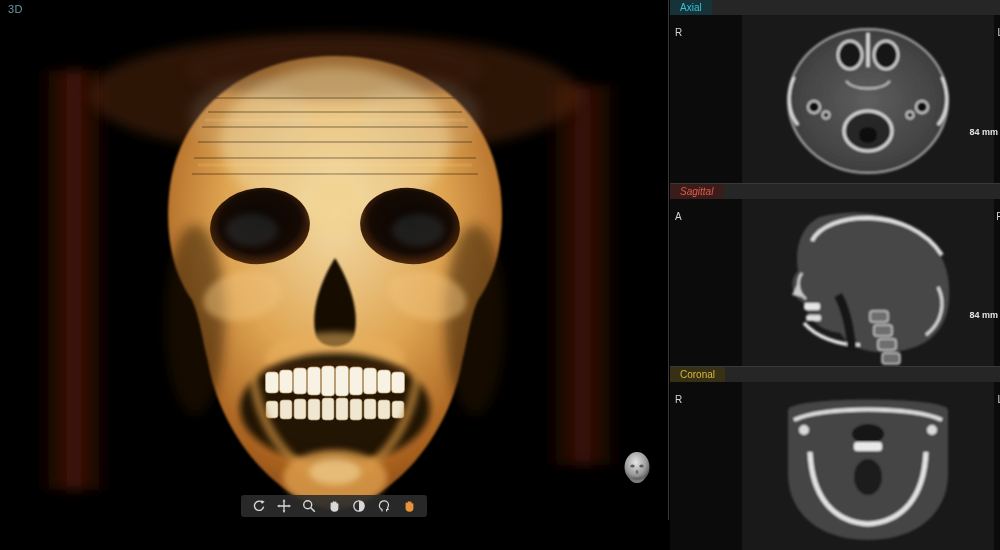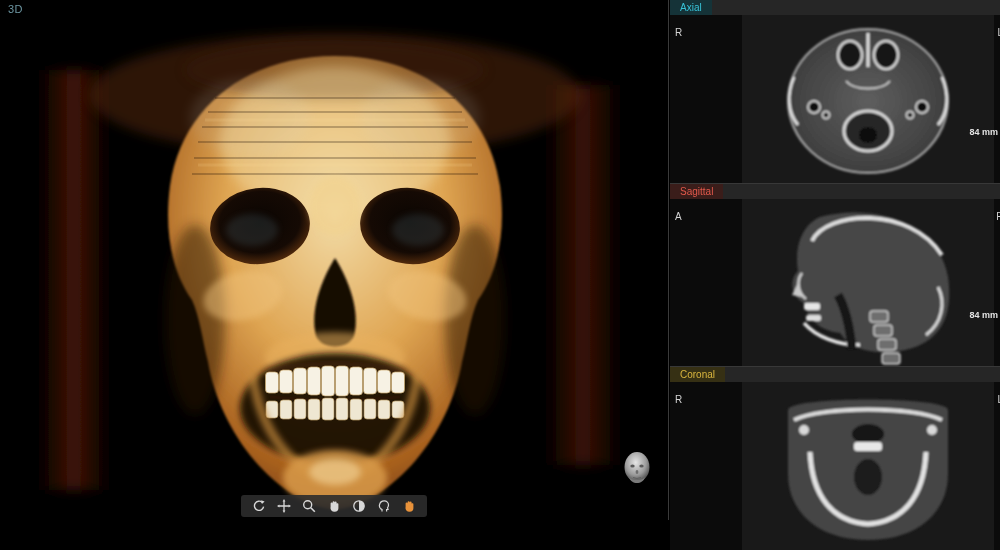--- a/index.html
+++ b/index.html
@@ -37,21 +37,21 @@
   
   .views {
     position: absolute; left: 670px; top: 0; width: 330px; height: 550px;
     display: flex; flex-direction: column; background: #8b5cf6;
   }
   .view { position: relative; flex: 1; background: #0b0b0b; border-bottom: 1px solid #383838; overflow: hidden; }
   .view:last-child { border-bottom: none; }
   .view-header { position: relative; height: 15px; background: #262626; display: flex; align-items: stretch; }
   .view-tab { display: flex; align-items: center; padding: 0 10px; font-size: 10px; cursor: default; }
   .axial .view-tab    { background: #153338; color: #38c3d8; }
-  .sagittal .view-tab { background: #3a1d1a; color: #e2594b; }
+  .sagittal .view-tab { background: #3a1d1a; color: #e2594b; font-style: italic; }
   .coronal .view-tab  { background: #363014; color: #d9b53e; }
 
   .marker-left  { position: absolute; left: 5px;  top: 27px; font-size: 10px; color: #d5d5d5; z-index: 4; }
   .marker-right { position: absolute; right: -3px; top: 27px; font-size: 10px; color: #d5d5d5; z-index: 4; }
   .measurement  { position: absolute; right: 2px; bottom: 46px; font-size: 9px; color: #e2e2e2; z-index: 4; font-weight: bold; }
 
   .slice { position: absolute; left: 72px; top: 15px; width: 252px; height: 168px; }
 </style>
 </head>
 <body>

